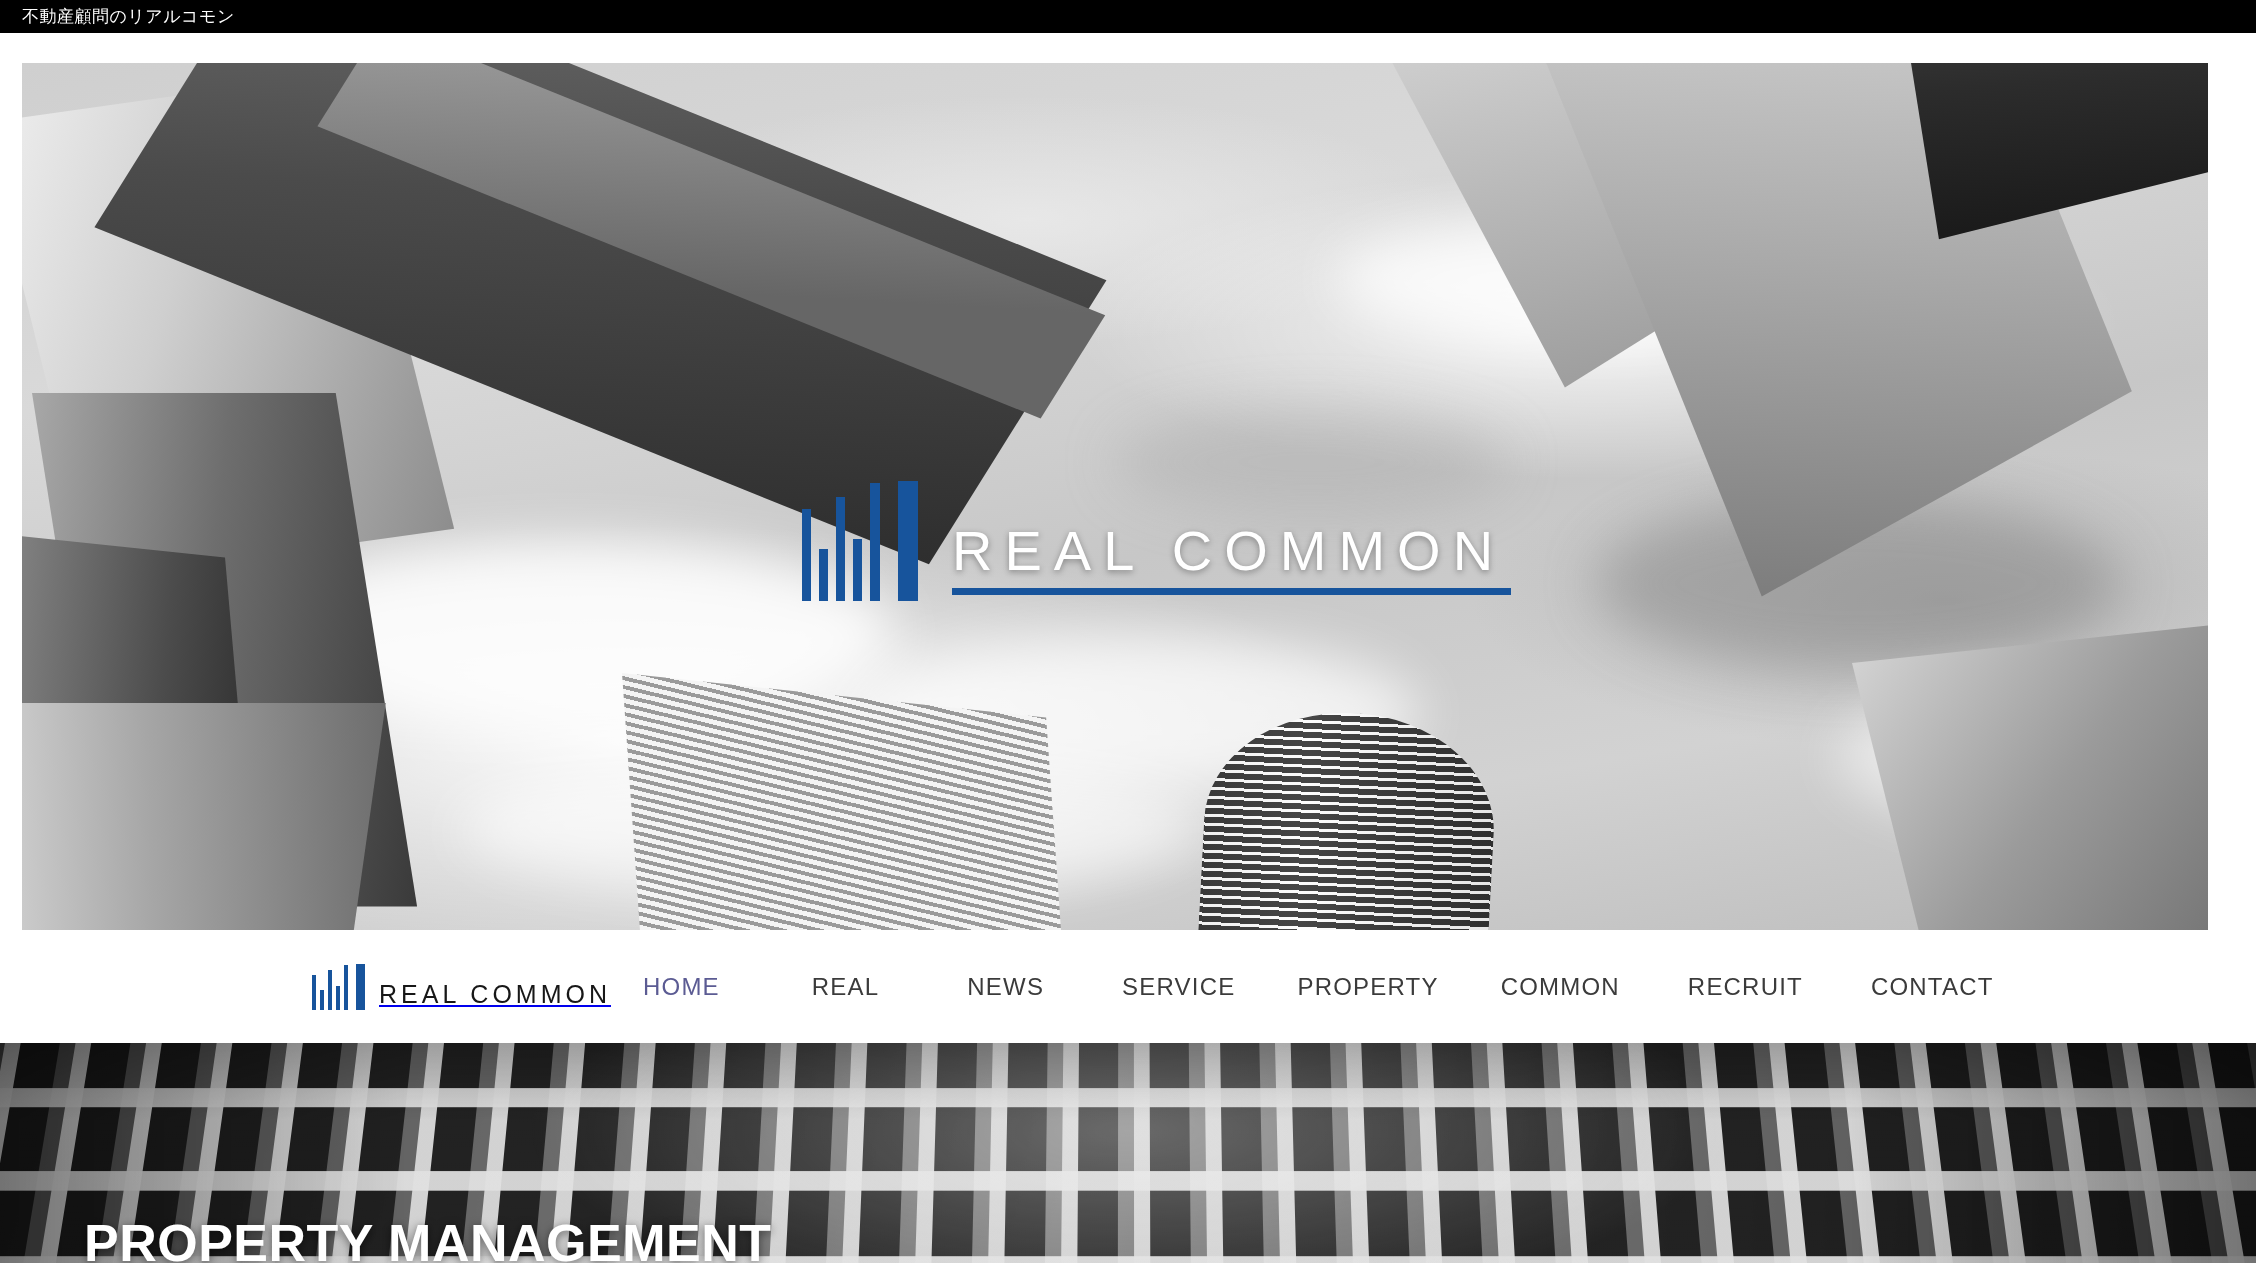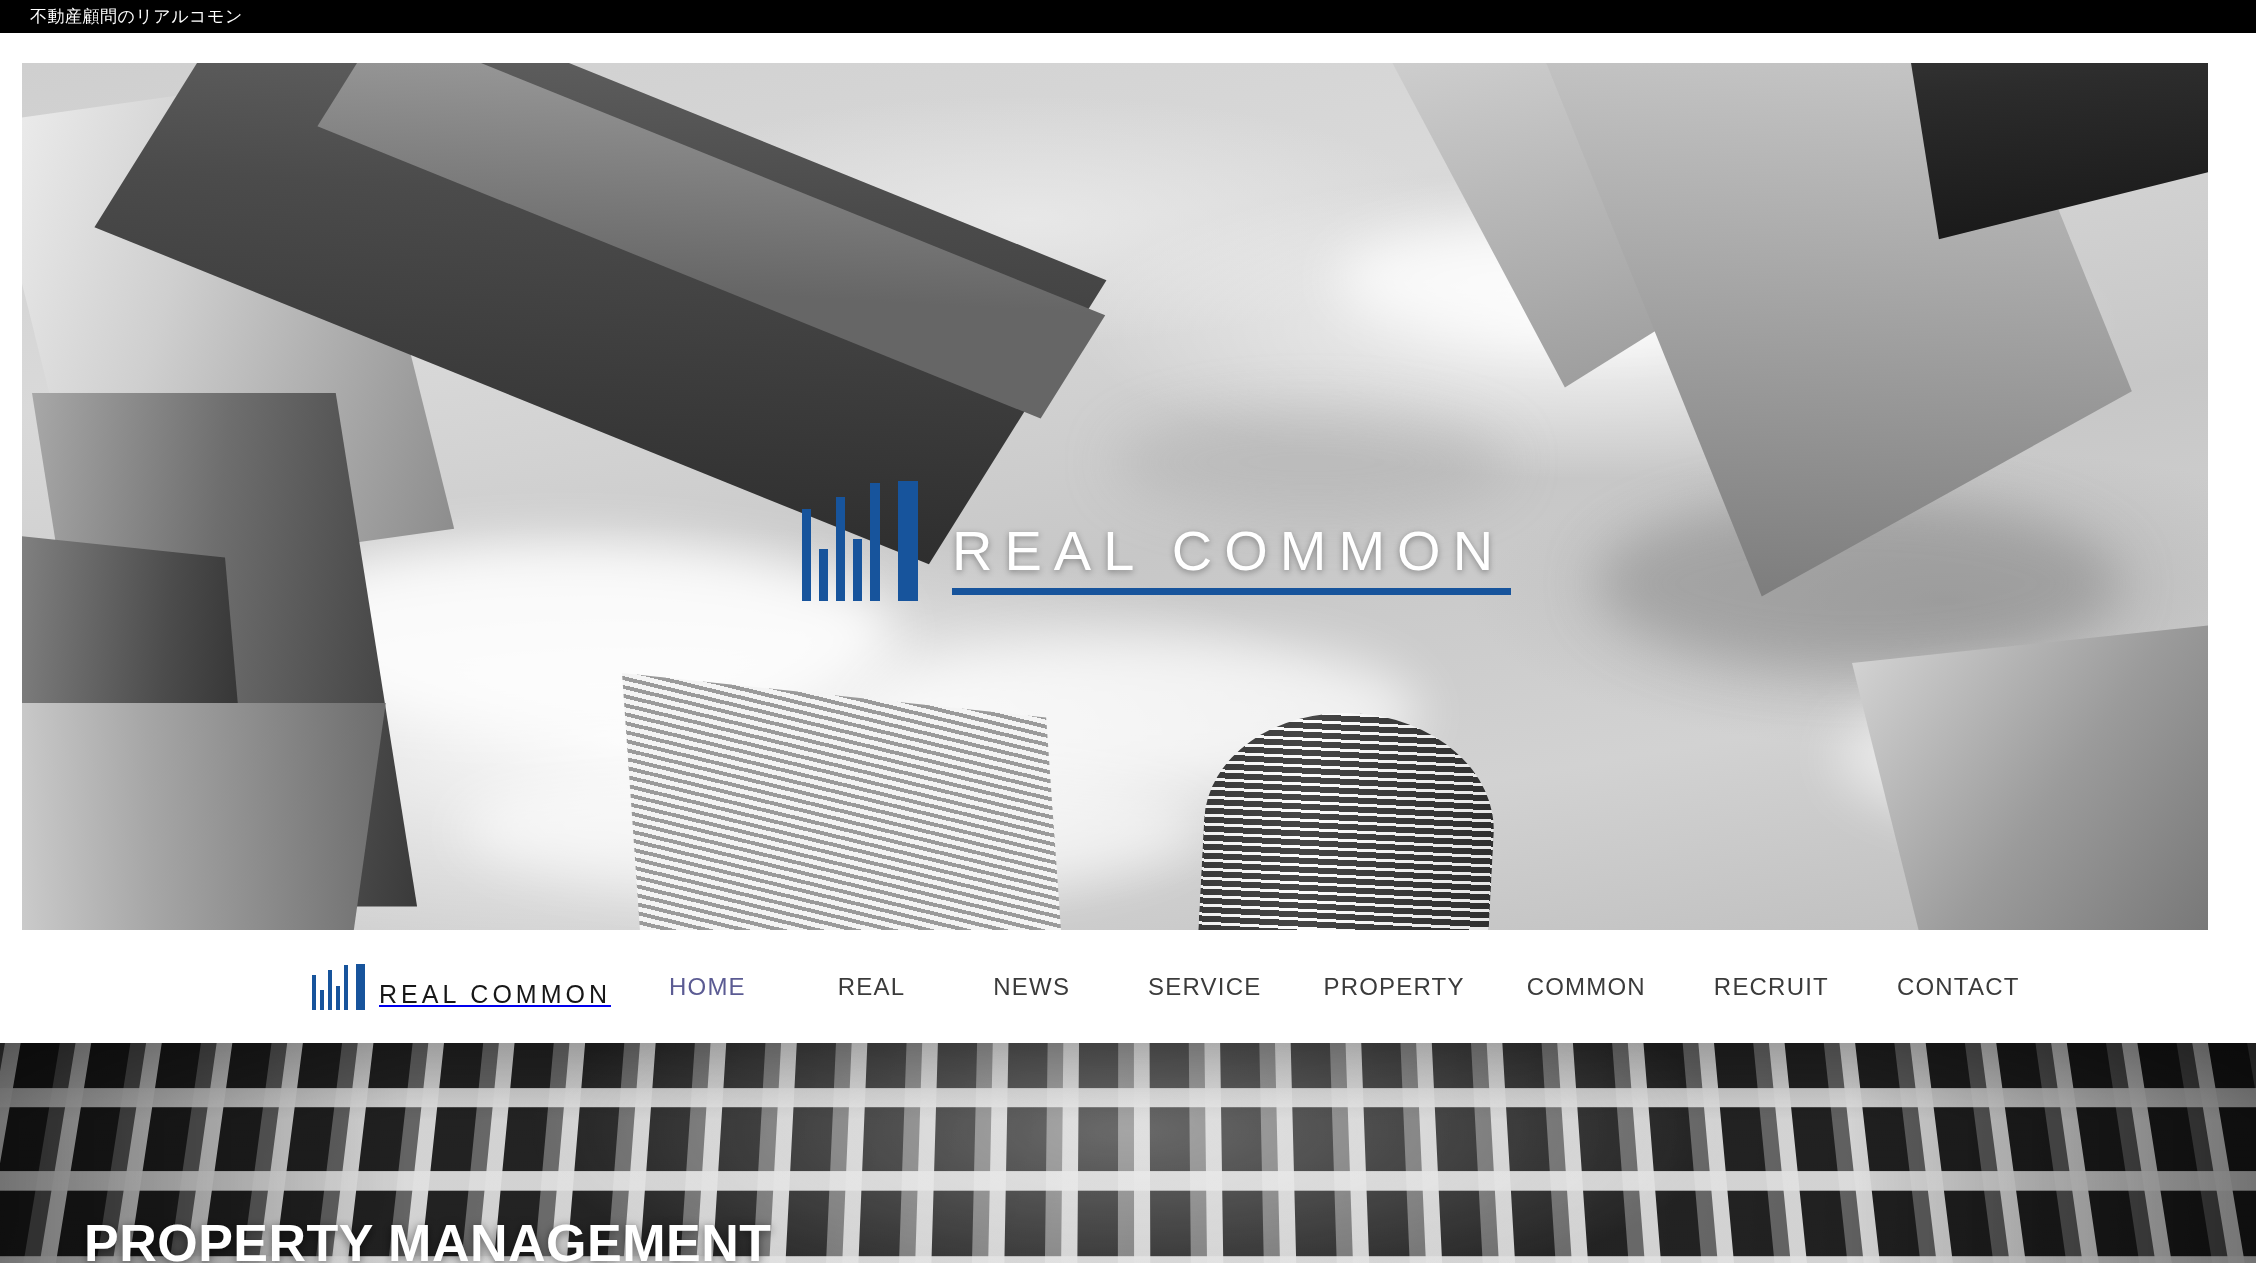--- a/index.html
+++ b/index.html
@@ -7,21 +7,21 @@
   html,body{width:2256px;height:1263px;overflow:hidden;background:#ffffff;}
   body{font-family:"Liberation Sans","DejaVu Sans",sans-serif;}
 
   
   .topbar{
     position:absolute;left:0;top:0;width:2256px;height:33px;
     background:#000000;display:flex;align-items:center;
   }
   .topbar-text{
     color:#ffffff;font-size:17px;letter-spacing:.5px;
-    margin-left:30px;line-height:1;white-space:nowrap;
+    margin-left:22px;line-height:1;white-space:nowrap;
     font-family:"DejaVu Sans","Liberation Sans",sans-serif;
   }
 
   
   .hero-wrap{
     position:absolute;left:0;top:33px;width:2256px;height:897px;
     background:#ffffff;
   }
   .hero{
     position:absolute;left:22px;top:30px;width:2186px;height:867px;
@@ -249,21 +249,21 @@
       <i class="bar" style="width:4px;height:20px;margin-right:4px;"></i>
       <i class="bar" style="width:4px;height:40px;margin-right:4px;"></i>
       <i class="bar" style="width:4px;height:24px;margin-right:4px;"></i>
       <i class="bar" style="width:4px;height:45px;"></i>
       <i class="bar slab" style="width:9px;height:46px;"></i>
     </span>
     <span class="nav-brand-word">REAL COMMON</span>
   </a>
 
   <div class="nav-links">
-    <a class="nav-link active" href="#" style="margin-left:26px;">HOME</a>
+    <a class="nav-link active" href="#" style="">HOME</a>
     <span class="nav-sp" style="width:92px;"></span>
     <a class="nav-link" href="#">REAL</a>
     <span class="nav-sp" style="width:88px;"></span>
     <a class="nav-link" href="#">NEWS</a>
     <span class="nav-sp" style="width:78px;"></span>
     <a class="nav-link" href="#">SERVICE</a>
     <span class="nav-sp" style="width:62px;"></span>
     <a class="nav-link" href="#">PROPERTY</a>
     <span class="nav-sp" style="width:62px;"></span>
     <a class="nav-link" href="#">COMMON</a>

